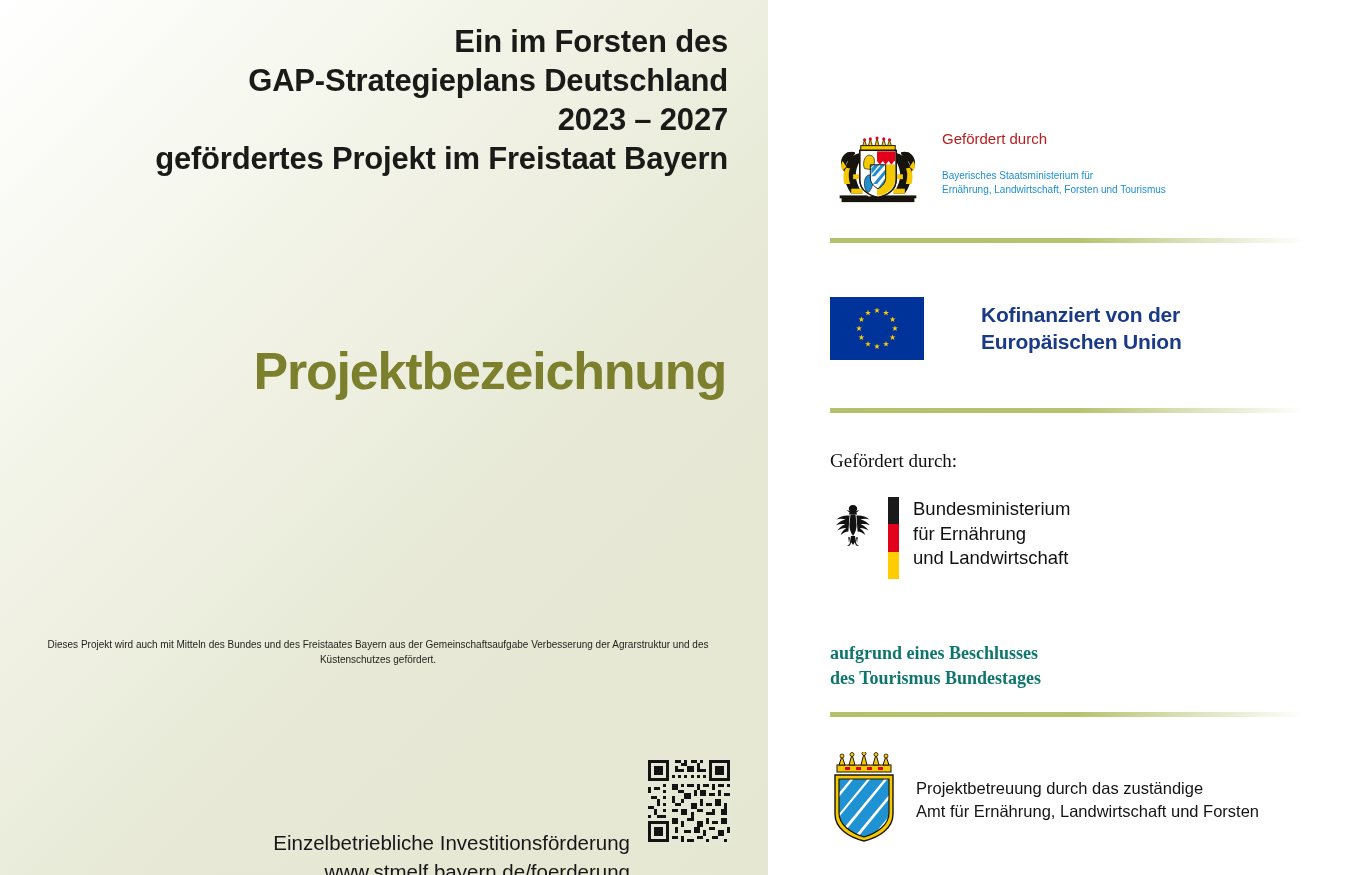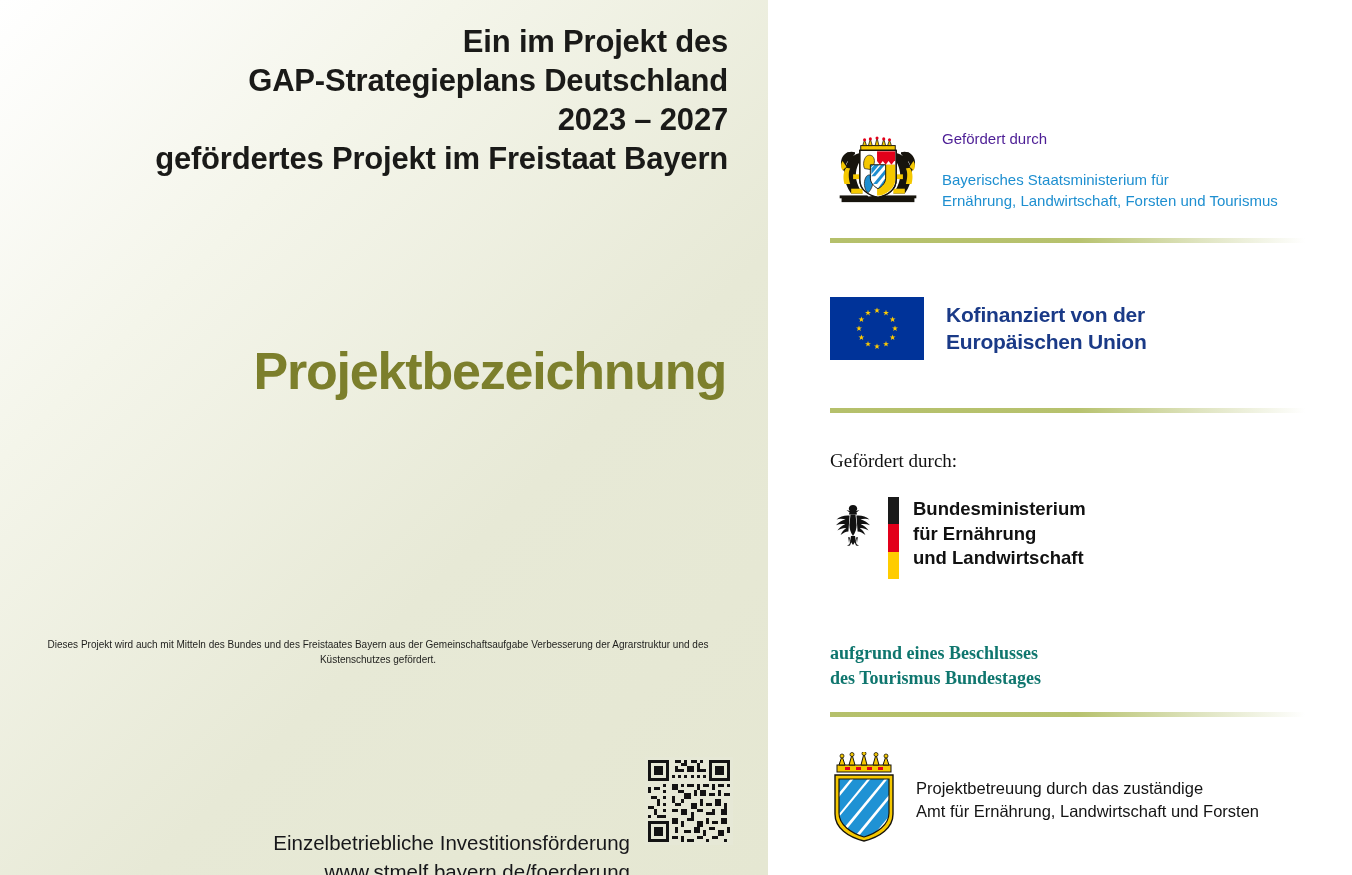--- a/index.html
+++ b/index.html
@@ -112,26 +112,26 @@
     position: absolute;
     left: 62px;
     top: 128px;
     display: flex;
     align-items: flex-start;
   }
   .coa-wrap { width: 96px; margin-right: 16px; padding-top: 8px; }
   .stmelf-text { padding-top: 2px; }
   .stmelf-kicker {
     font-size: 15px;
-    color: #4c1d95;
+    color: #b91c1c;
     margin-bottom: 22px;
     font-weight: normal;
   }
   .stmelf-name {
-    font-size: 15px;
+    font-size: 10px;
     color: #1e8fd0;
     line-height: 1.42;
     font-weight: normal;
   }
 
   
   .eu-block {
     position: absolute;
     left: 62px;
     top: 297px;
@@ -144,39 +144,39 @@
     background: #003399;
     position: relative;
     margin-right: 22px;
   }
   .eu-text {
     font-size: 21px;
     font-weight: bold;
     line-height: 1.26;
     color: #1a3a87;
     letter-spacing: -0.2px;
+    margin-left: 35px;
   }
 
   
   .bmel-kicker {
     position: absolute;
     left: 62px;
     top: 450px;
     font-family: "Liberation Serif", serif;
     font-size: 19px;
     font-weight: normal;
     color: #111111;
   }
   .bmel-block {
     position: absolute;
     left: 62px;
     top: 497px;
     display: flex;
     align-items: flex-start;
-    font-weight: bold;
   }
   .eagle-wrap { width: 46px; margin-right: 12px; padding-top: 6px; }
   .flagbar {
     width: 11px;
     height: 82px;
     margin-right: 14px;
     display: flex;
     flex-direction: column;
   }
   .flagbar i { display: block; width: 100%; flex: 1; }
@@ -215,21 +215,21 @@
   }
 </style>
 </head>
 <body>
 
 <div class="poster">
 
   <div class="left-panel">
 
     <div class="headline">
-      <div>Ein im Projekt des</div>
+      <div>Ein im Forsten des</div>
       <div>GAP-Strategieplans Deutschland</div>
       <div>2023 – 2027</div>
       <div>gefördertes Projekt im Freistaat Bayern</div>
     </div>
 
     <div class="project-title">Projektbezeichnung</div>
 
     <div class="note-text">Dieses Projekt wird auch mit Mitteln des Bundes und des Freistaates Bayern aus der Gemeinschaftsaufgabe Verbesserung der Agrarstruktur und des Küstenschutzes gefördert.</div>
 
     <div class="footer-block">

